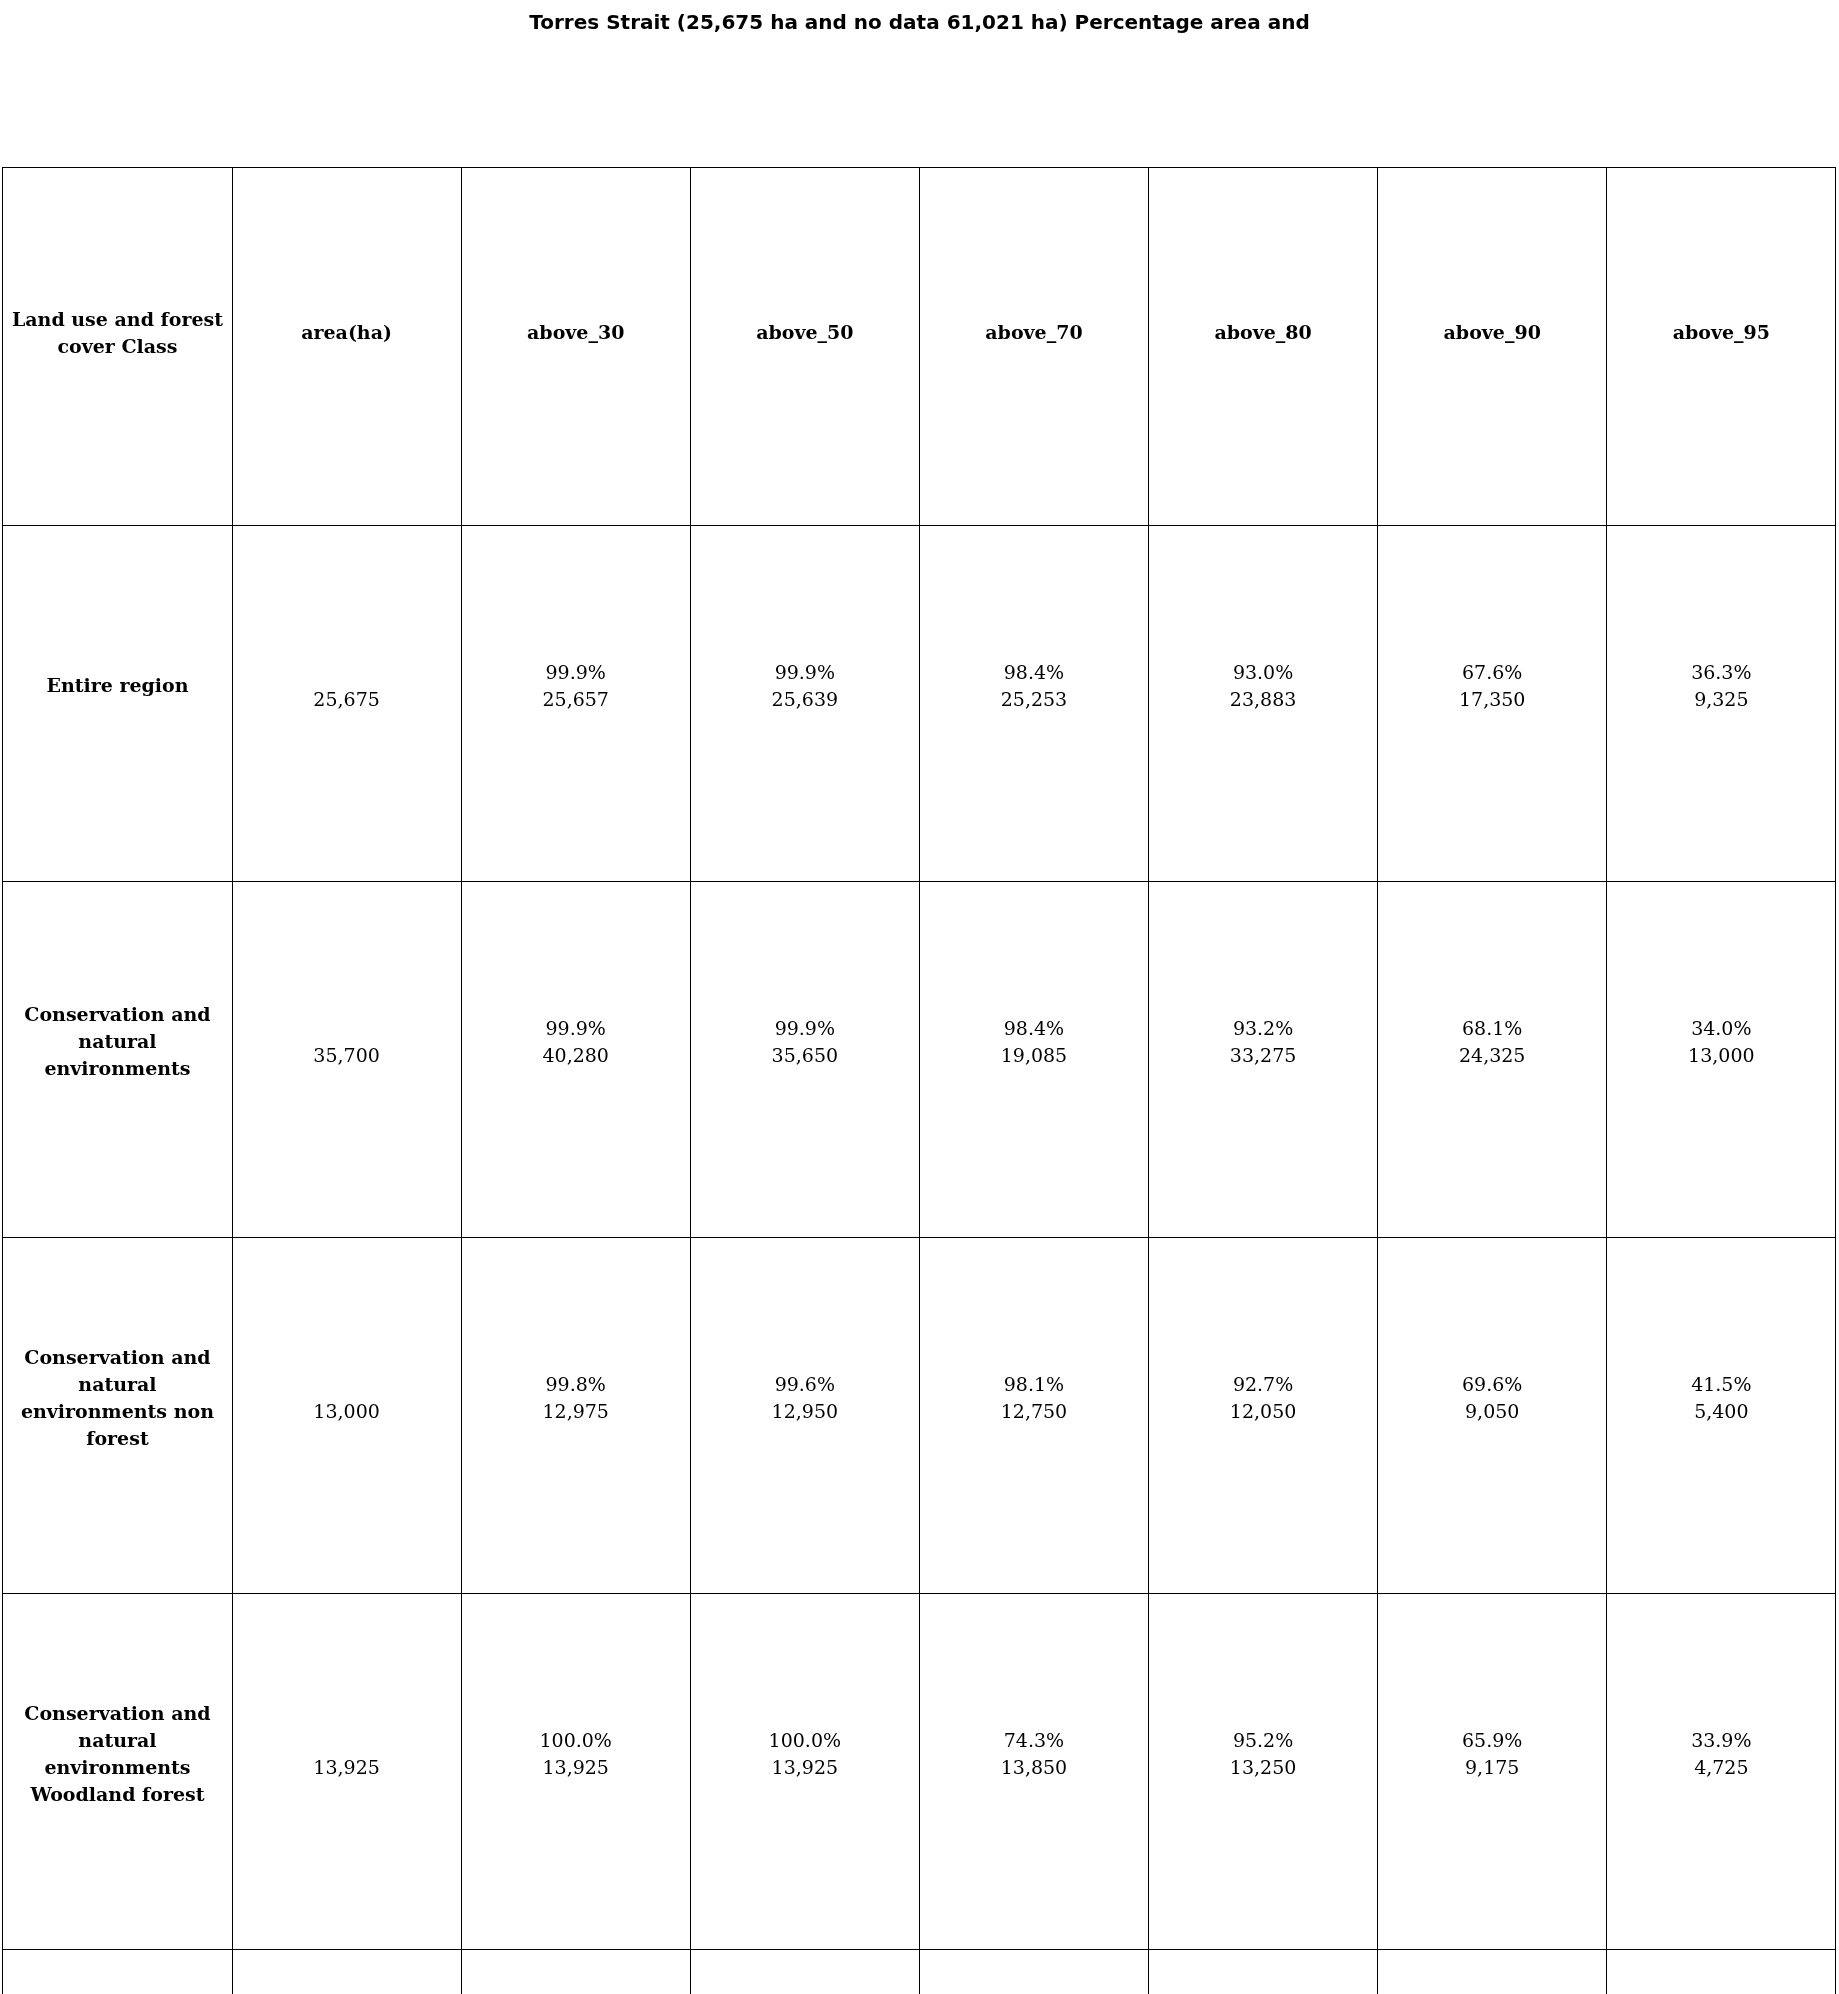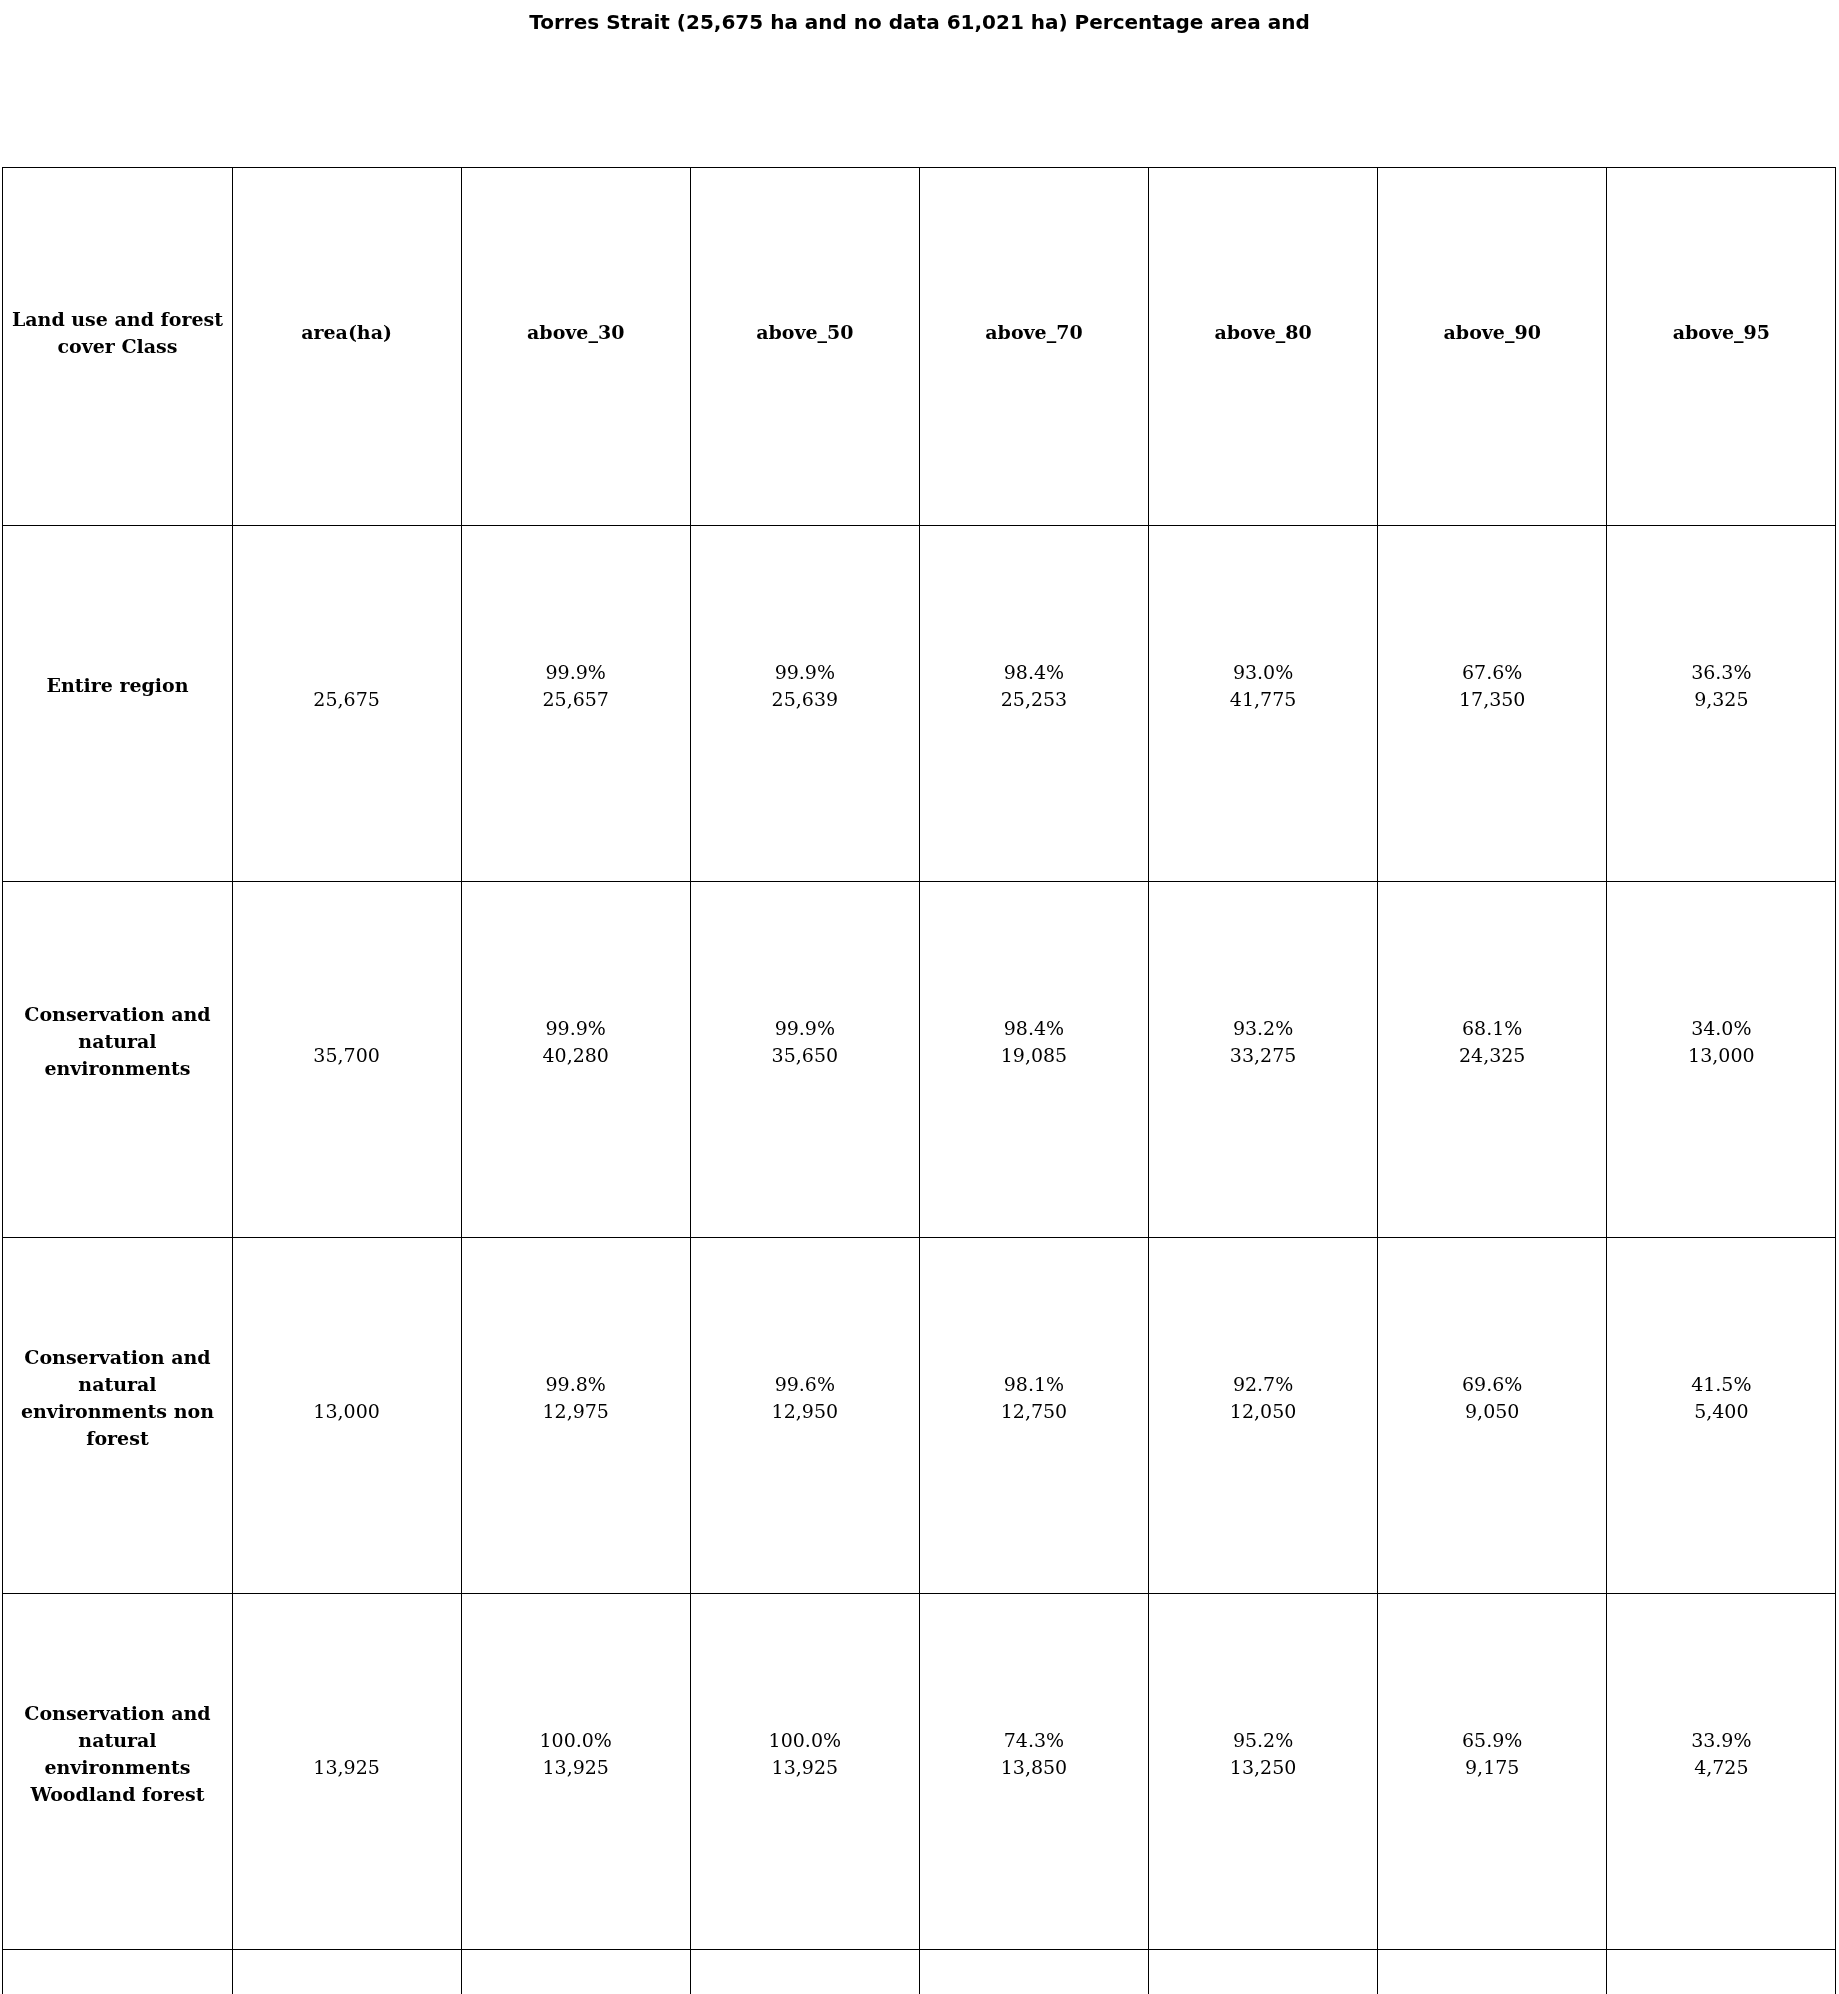--- a/index.html
+++ b/index.html
@@ -56,21 +56,21 @@
         <td>
             <div class="pct">99.9%</div>
             <div class="val">25,639</div>
           </td>
         <td>
             <div class="pct">98.4%</div>
             <div class="val">25,253</div>
           </td>
         <td>
             <div class="pct">93.0%</div>
-            <div class="val">41,775</div>
+            <div class="val">23,883</div>
           </td>
         <td>
             <div class="pct">67.6%</div>
             <div class="val">17,350</div>
           </td>
         <td>
             <div class="pct">36.3%</div>
             <div class="val">9,325</div>
           </td>
       </tr>

